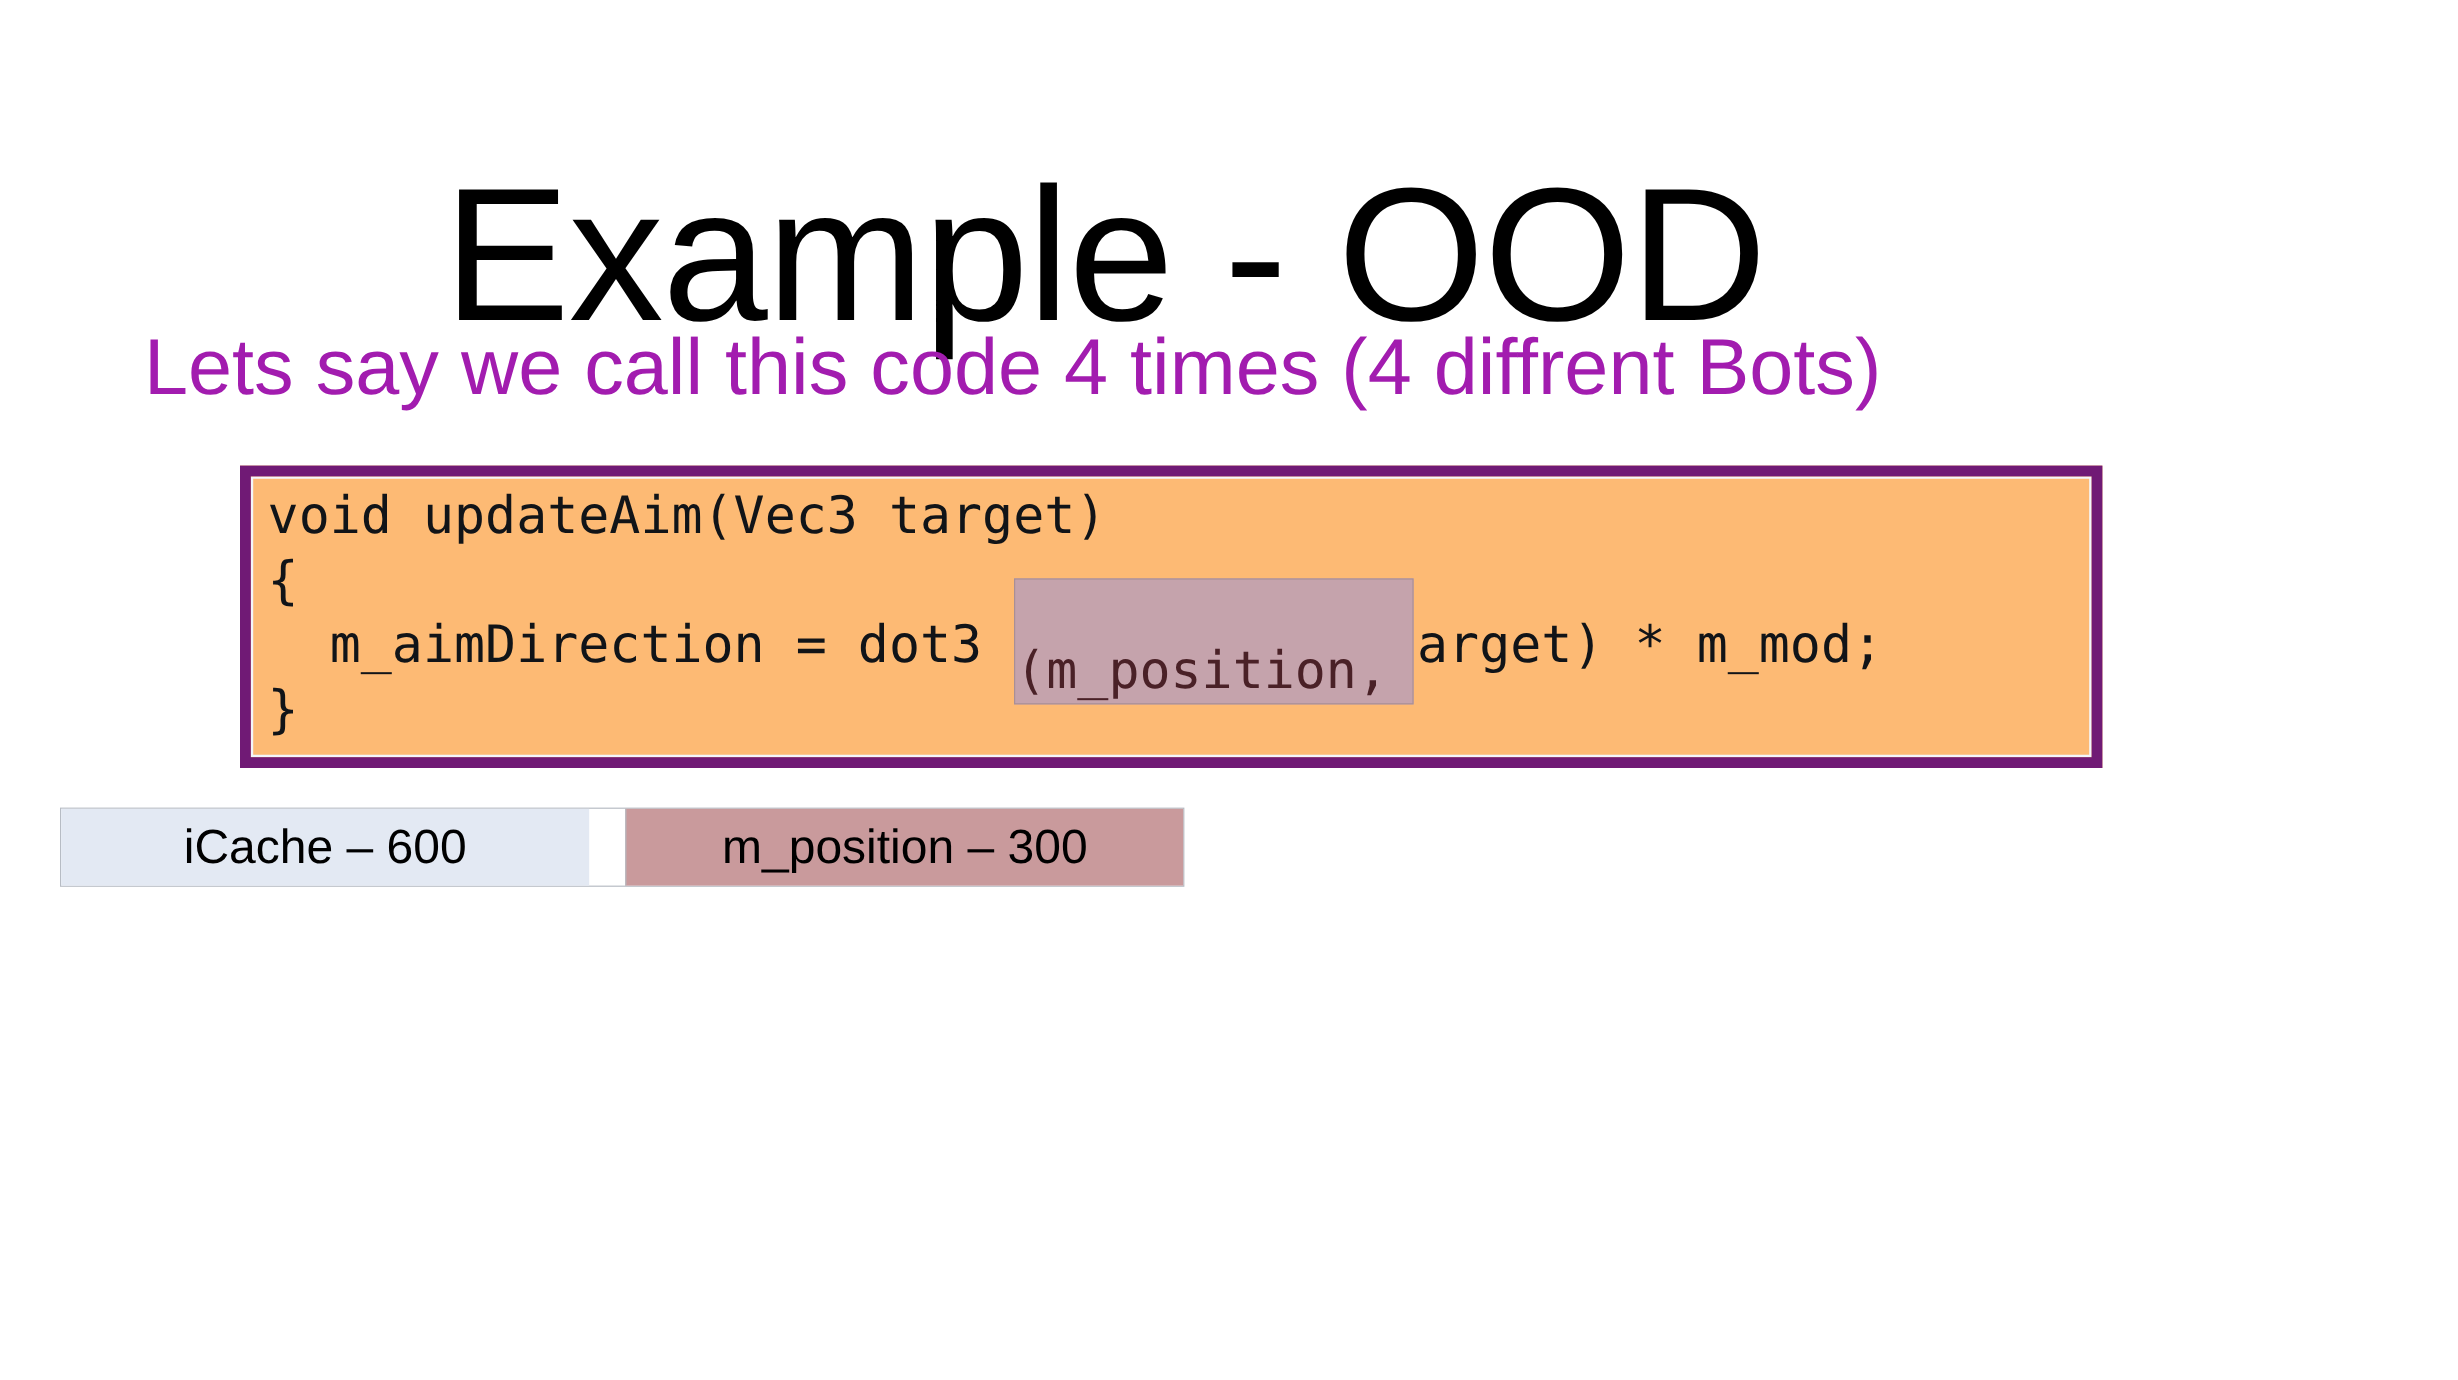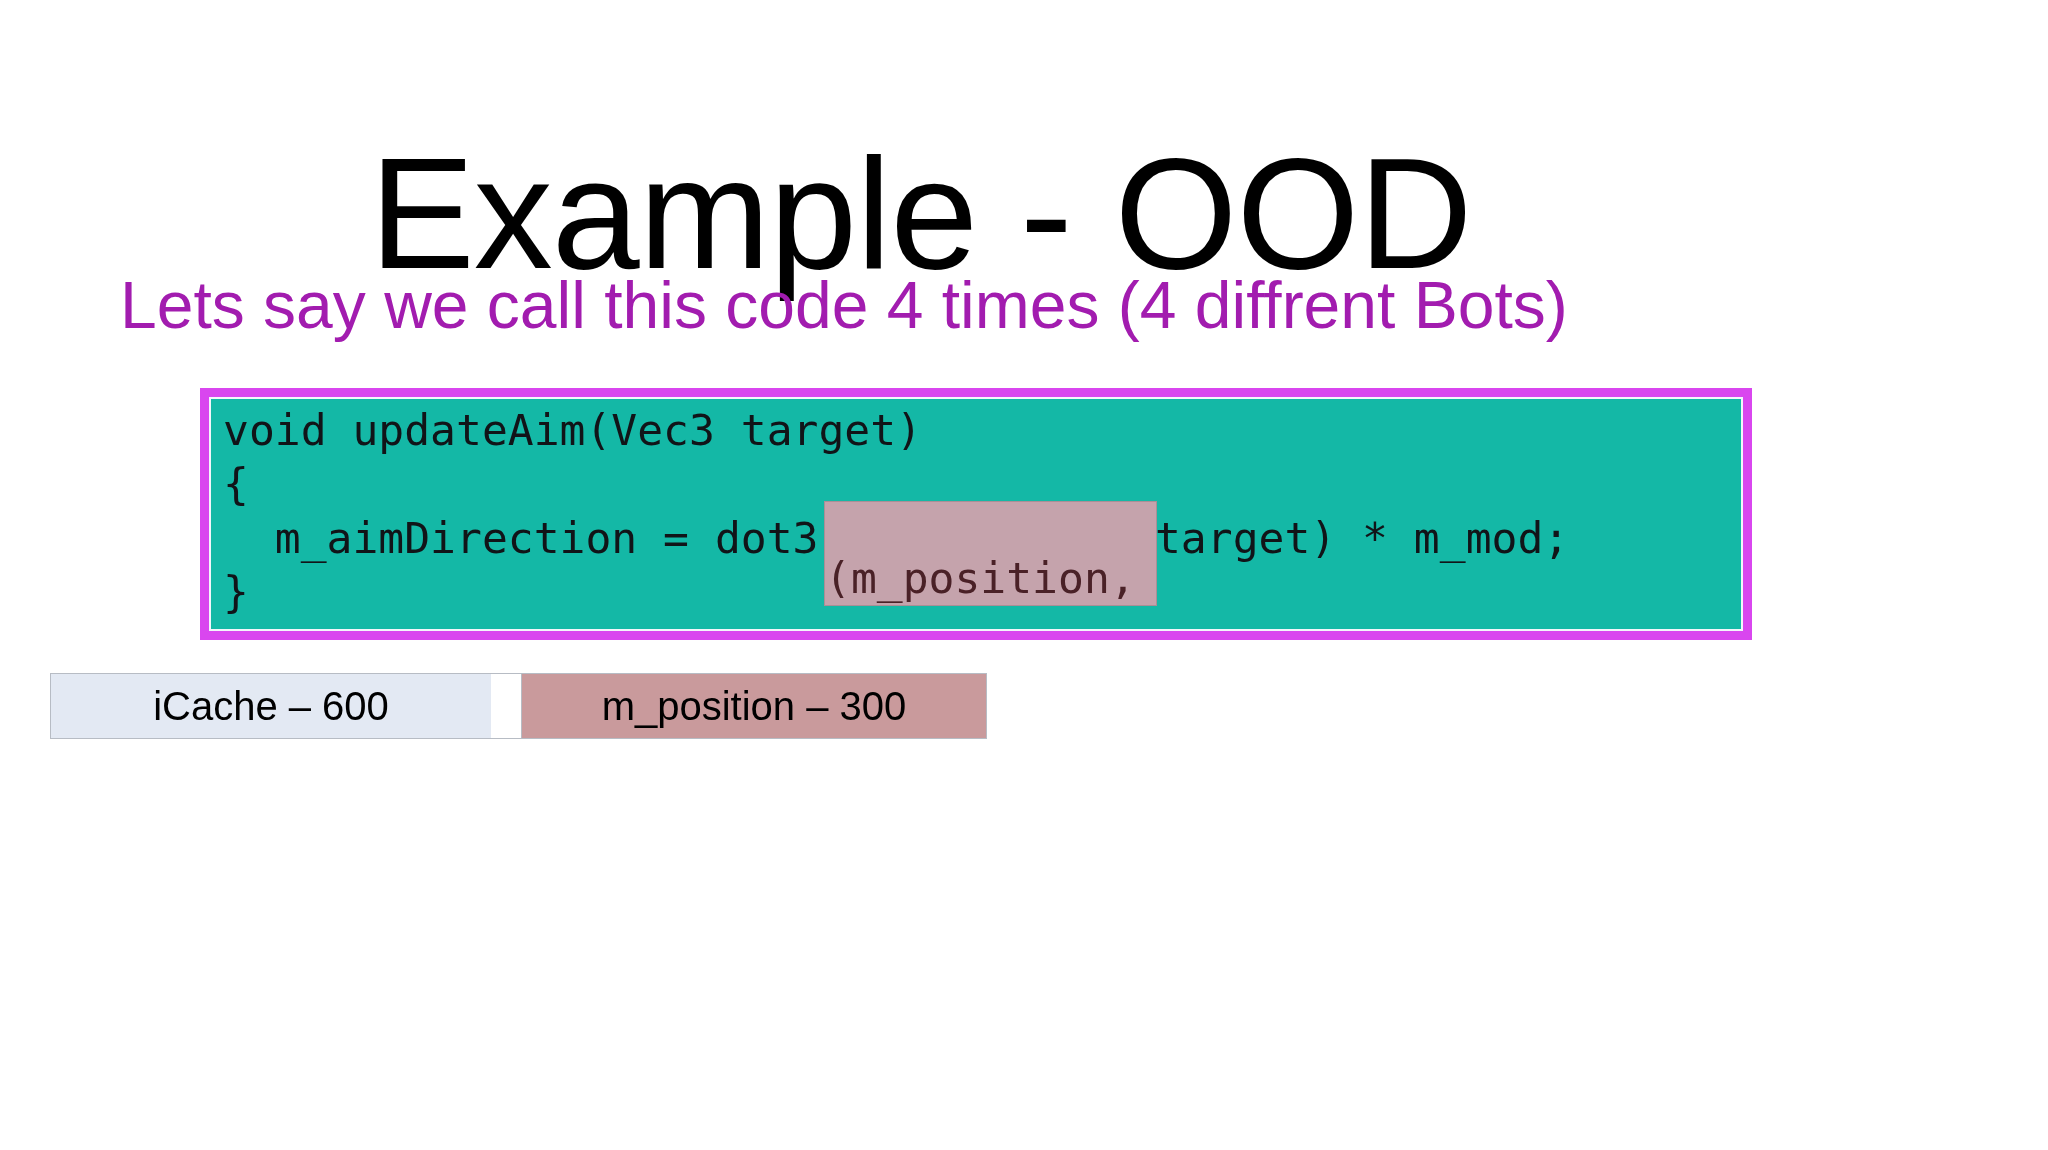--- a/index.html
+++ b/index.html
@@ -52,49 +52,48 @@
   }
 
   
   #code-block {
     position: absolute;
     left: 200px;
     top: 388px;
     width: 1552px;
     height: 252px;
     box-sizing: border-box;
-    background: #14b8a6;
-    border: 9px solid #d946ef;
+    background: #fdba74;
+    border: 9px solid #701a75;
     box-shadow: inset 0 0 0 2px #f3f6fb;
   }
   #code-text {
     position: absolute;
     left: 14px;
     top: 6px;
     margin: 0;
     font-family: "DejaVu Sans Mono", "Liberation Mono", monospace;
     font-size: 43px;
     line-height: 54px;
     color: #111418;
     white-space: pre;
     letter-spacing: 0px;
   }
   .code-line { display: block; height: 54px; }
 
   
   #code-highlight {
     position: absolute;
-    left: 615px;
+    left: 636px;
     top: 85px;
     width: 333px;
     height: 105px;
     background: #c5a3ac;
     border: 1px solid #a98f96;
     box-sizing: border-box;
-    margin-top: 19px;
   }
   #code-highlight-text {
     position: absolute;
     left: 0px;
     bottom: 0px;
     font-family: "DejaVu Sans Mono", "Liberation Mono", monospace;
     font-size: 43px;
     line-height: 54px;
     color: #4a2127;
     white-space: pre;

